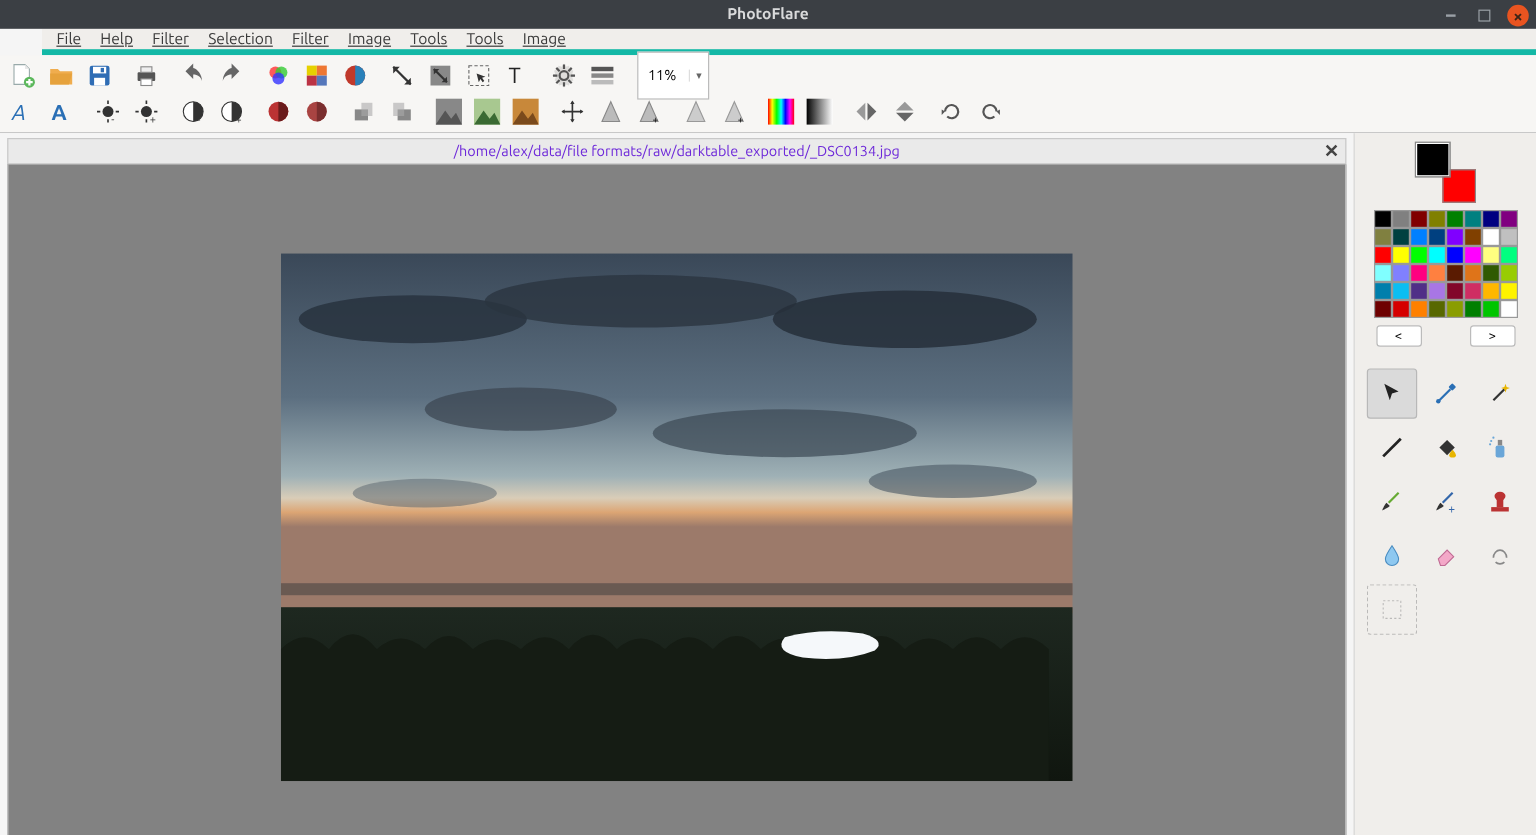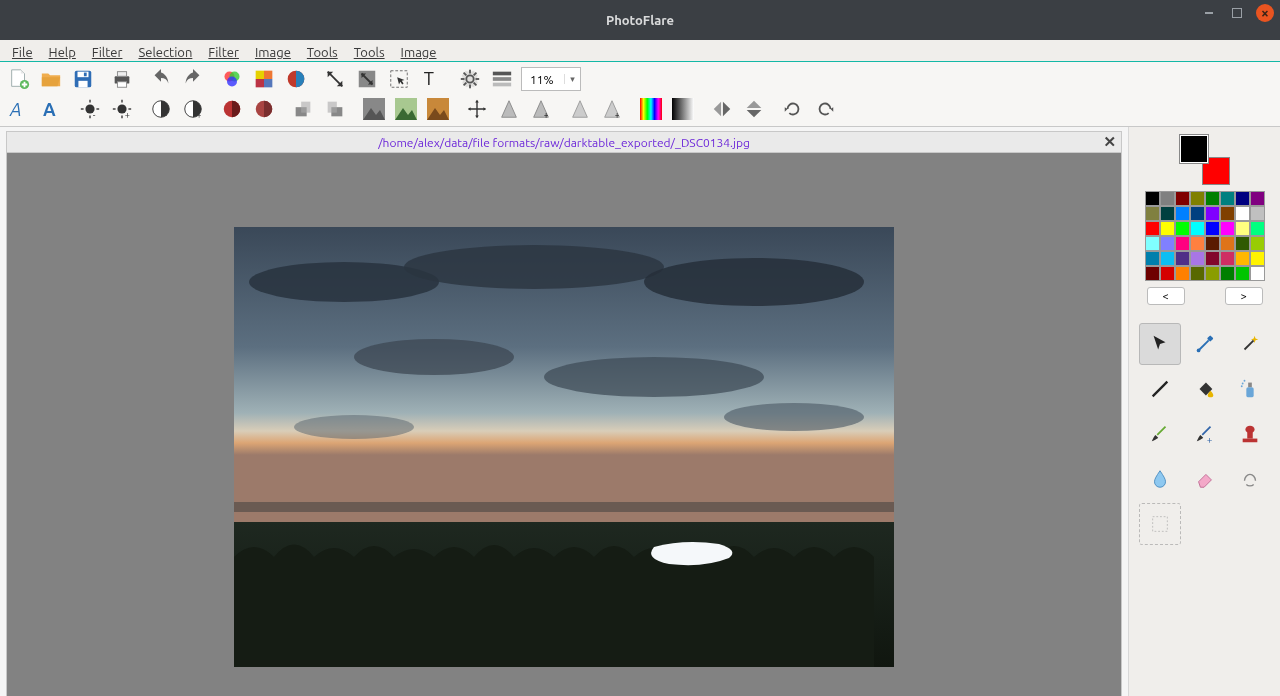--- a/index.html
+++ b/index.html
@@ -1,39 +1,39 @@
 <!DOCTYPE html>
 <html><head>
 <meta charset="utf-8">
 <style>
 * { margin: 0; padding: 0; box-sizing: border-box; font-family: "Ubuntu", "Segoe UI", Arial, sans-serif; }
 body { width: 1280px; height: 696px; background: #f5f5f5; overflow: hidden; }
 
 
-.titlebar { height: 40px; background: #3b3f44; display: flex; align-items: center; position: relative; }
+.titlebar { height: 24px; background: #3b3f44; display: flex; align-items: center; position: relative; }
 .titlebar .title { color: #d9dadb; font-size: 13px; font-weight: 600; width: 100%; text-align: center; }
 .window-controls { position: absolute; right: 6px; top: 4px; display: flex; gap: 10px; align-items: center; }
 .win-btn { width: 18px; height: 18px; border-radius: 50%; display: flex; align-items: center; justify-content: center; cursor: pointer; }
 .win-btn.min::before { content: ""; width: 8px; height: 2px; background: #9aa0a6; display: block; }
 .win-btn.max::before { content: ""; width: 8px; height: 8px; border: 1.5px solid #9aa0a6; display: block; }
 .win-btn.close { background: #e95420; }
 .win-btn.close::before { content: "×"; color: #3b2417; font-size: 14px; font-weight: bold; line-height: 1; }
 
 
-.menubar { height: 22px; background: #f0eeeb; border-bottom: 1px solid #14b8a6; display: flex; align-items: flex-end; padding: 0 4px; font-size: 13px; }
+.menubar { height: 22px; background: #f0eeeb; border-bottom: 5px solid #14b8a6; display: flex; align-items: center; padding: 0 4px; font-size: 13px; margin-left: 35px; }
 .menubar .menu-item { padding: 2px 8px; cursor: pointer; color: #3a3a3a; }
 .menubar .menu-item .ul { text-decoration: underline; }
 
 
 .toolbar-area { background: #f7f6f4; border-bottom: 1px solid #c8c8c8; padding: 2px 4px; }
 .toolbar-row { display: flex; align-items: center; height: 30px; gap: 2px; }
 .tb-btn { width: 30px; height: 28px; display: flex; align-items: center; justify-content: center; cursor: pointer; border-radius: 3px; }
 .tb-sep { width: 1px; height: 24px; margin: 0 2px; }
 
-.zoom-box { border: 1px solid #bbb; background: #fff; display: flex; align-items: center; height: 24px; margin-left: 2px; }
+.zoom-box { border: 1px solid #bbb; background: #fff; display: flex; align-items: center; height: 40px; margin-left: 12px; }
 .zoom-val { padding: 0 8px; font-size: 12px; min-width: 42px; }
 .zoom-dd { width: 16px; text-align: center; border-left: 1px solid #ddd; font-size: 9px; color: #666; cursor: pointer; }
 
 
 .workspace { display: flex; height: 619px; }
 .canvas-area { flex: 1; padding: 4px 6px; background: #f5f5f5; display: flex; flex-direction: column; }
 .doc-header { height: 22px; background: #eaeaea; border: 1px solid #c8c8c8; display: flex; align-items: center; position: relative; }
 .doc-title { flex: 1; text-align: center; font-size: 12px; color: #6d28d9; }
 .doc-close { position: absolute; right: 5px; font-weight: bold; font-size: 15px; color: #444; cursor: pointer; }
 .canvas-viewport { flex: 1; background: #828282; border: 1px solid #c8c8c8; border-top: none; display: flex; align-items: center; justify-content: center; position: relative; overflow: hidden; }

